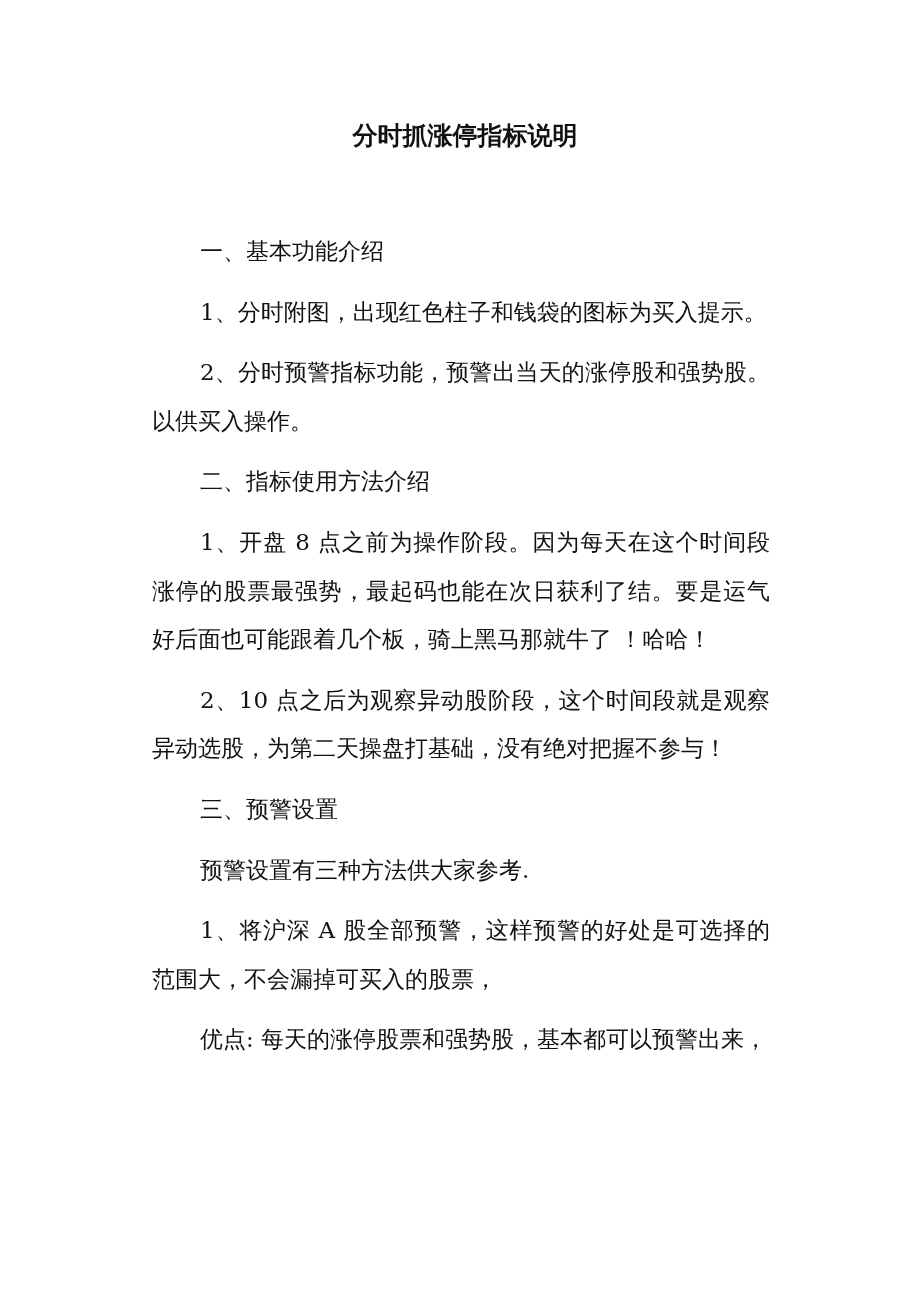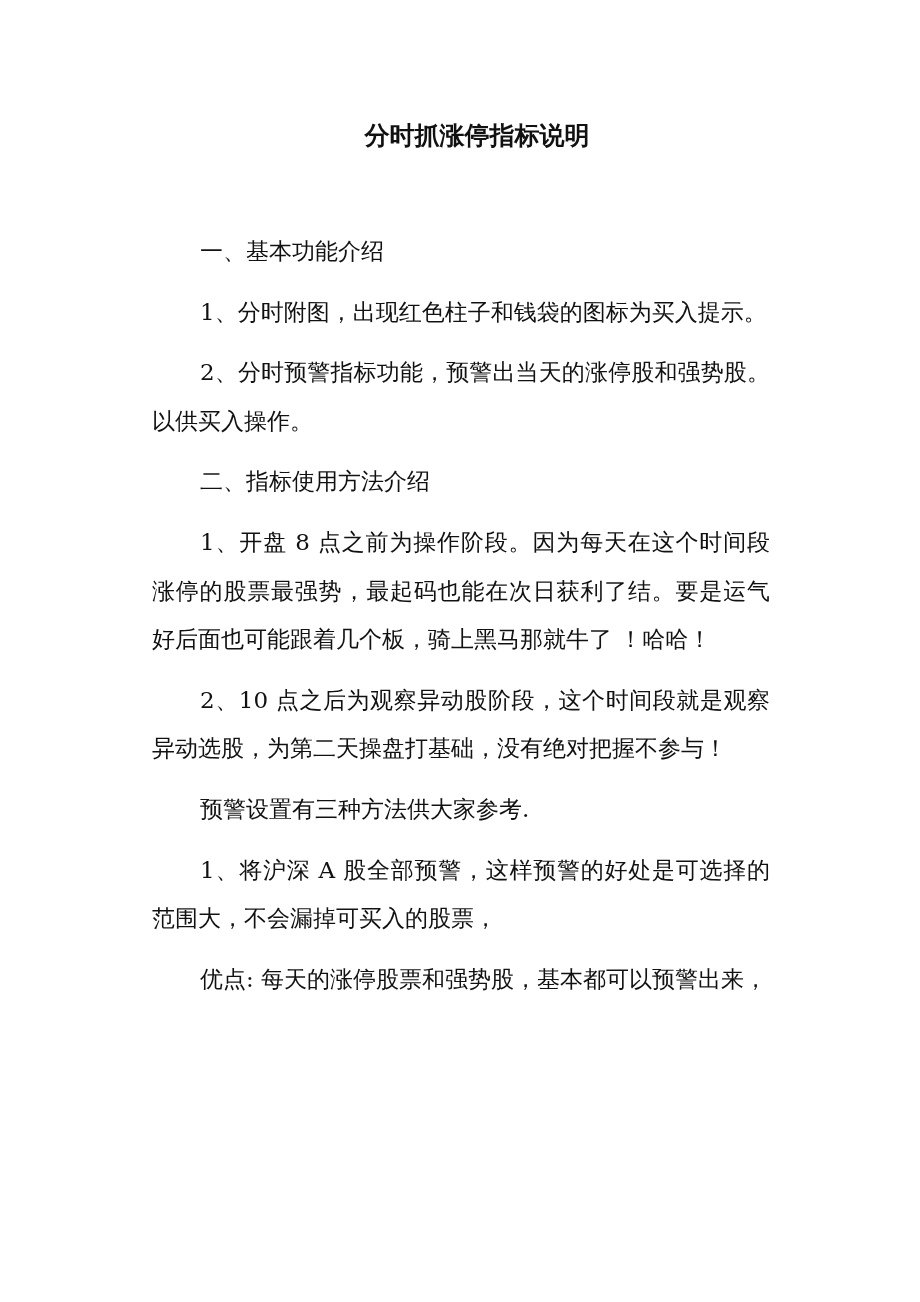--- a/index.html
+++ b/index.html
@@ -3,21 +3,21 @@
 <meta charset="utf-8">
 <style>
   html, body { margin: 0; padding: 0; background: #ffffff; }
   body { width: 920px; height: 1302px; position: relative; overflow: hidden; }
   .page {
     position: absolute; left: 140px; top: 0; width: 642px;
     color: #111111;
     font-family: "DejaVu Serif", "Liberation Serif", serif;
   }
   .title {
-    position: absolute; left: 16px; top: 118px; width: 642px;
+    position: absolute; left: 4px; top: 118px; width: 642px;
     text-align: center; font-size: 25px; font-weight: bold;
     font-family: "DejaVu Sans", "Liberation Sans", sans-serif;
     letter-spacing: 0px; line-height: 36px;
   }
   .body {
     position: absolute; left: 0; top: 215px; width: 642px;
     font-size: 23px; line-height: 48.6px;
     text-align: justify; text-justify: inter-character;
   }
   .body p { margin: 12px; text-indent: 48px; }
@@ -27,17 +27,18 @@
 
 <div class="page">
   <div class="title">分时抓涨停指标说明</div>
   <div class="body">
     <p>一、基本功能介绍</p>
     <p>1、分时附图，出现红色柱子和钱袋的图标为买入提示。</p>
     <p>2、分时预警指标功能，预警出当天的涨停股和强势股。以供买入操作。</p>
     <p>二、指标使用方法介绍</p>
     <p>1、开盘 8 点之前为操作阶段。因为每天在这个时间段涨停的股票最强势，最起码也能在次日获利了结。要是运气好后面也可能跟着几个板，骑上黑马那就牛了 ！哈哈！</p>
     <p>2、10 点之后为观察异动股阶段，这个时间段就是观察异动选股，为第二天操盘打基础，没有绝对把握不参与！</p>
+    <p>三、预警设置</p>
     <p>预警设置有三种方法供大家参考.</p>
     <p>1、将沪深 A 股全部预警，这样预警的好处是可选择的范围大，不会漏掉可买入的股票，</p>
     <p>优点: 每天的涨停股票和强势股，基本都可以预警出来，</p>
   </div>
 </div>
 
 </body></html>

